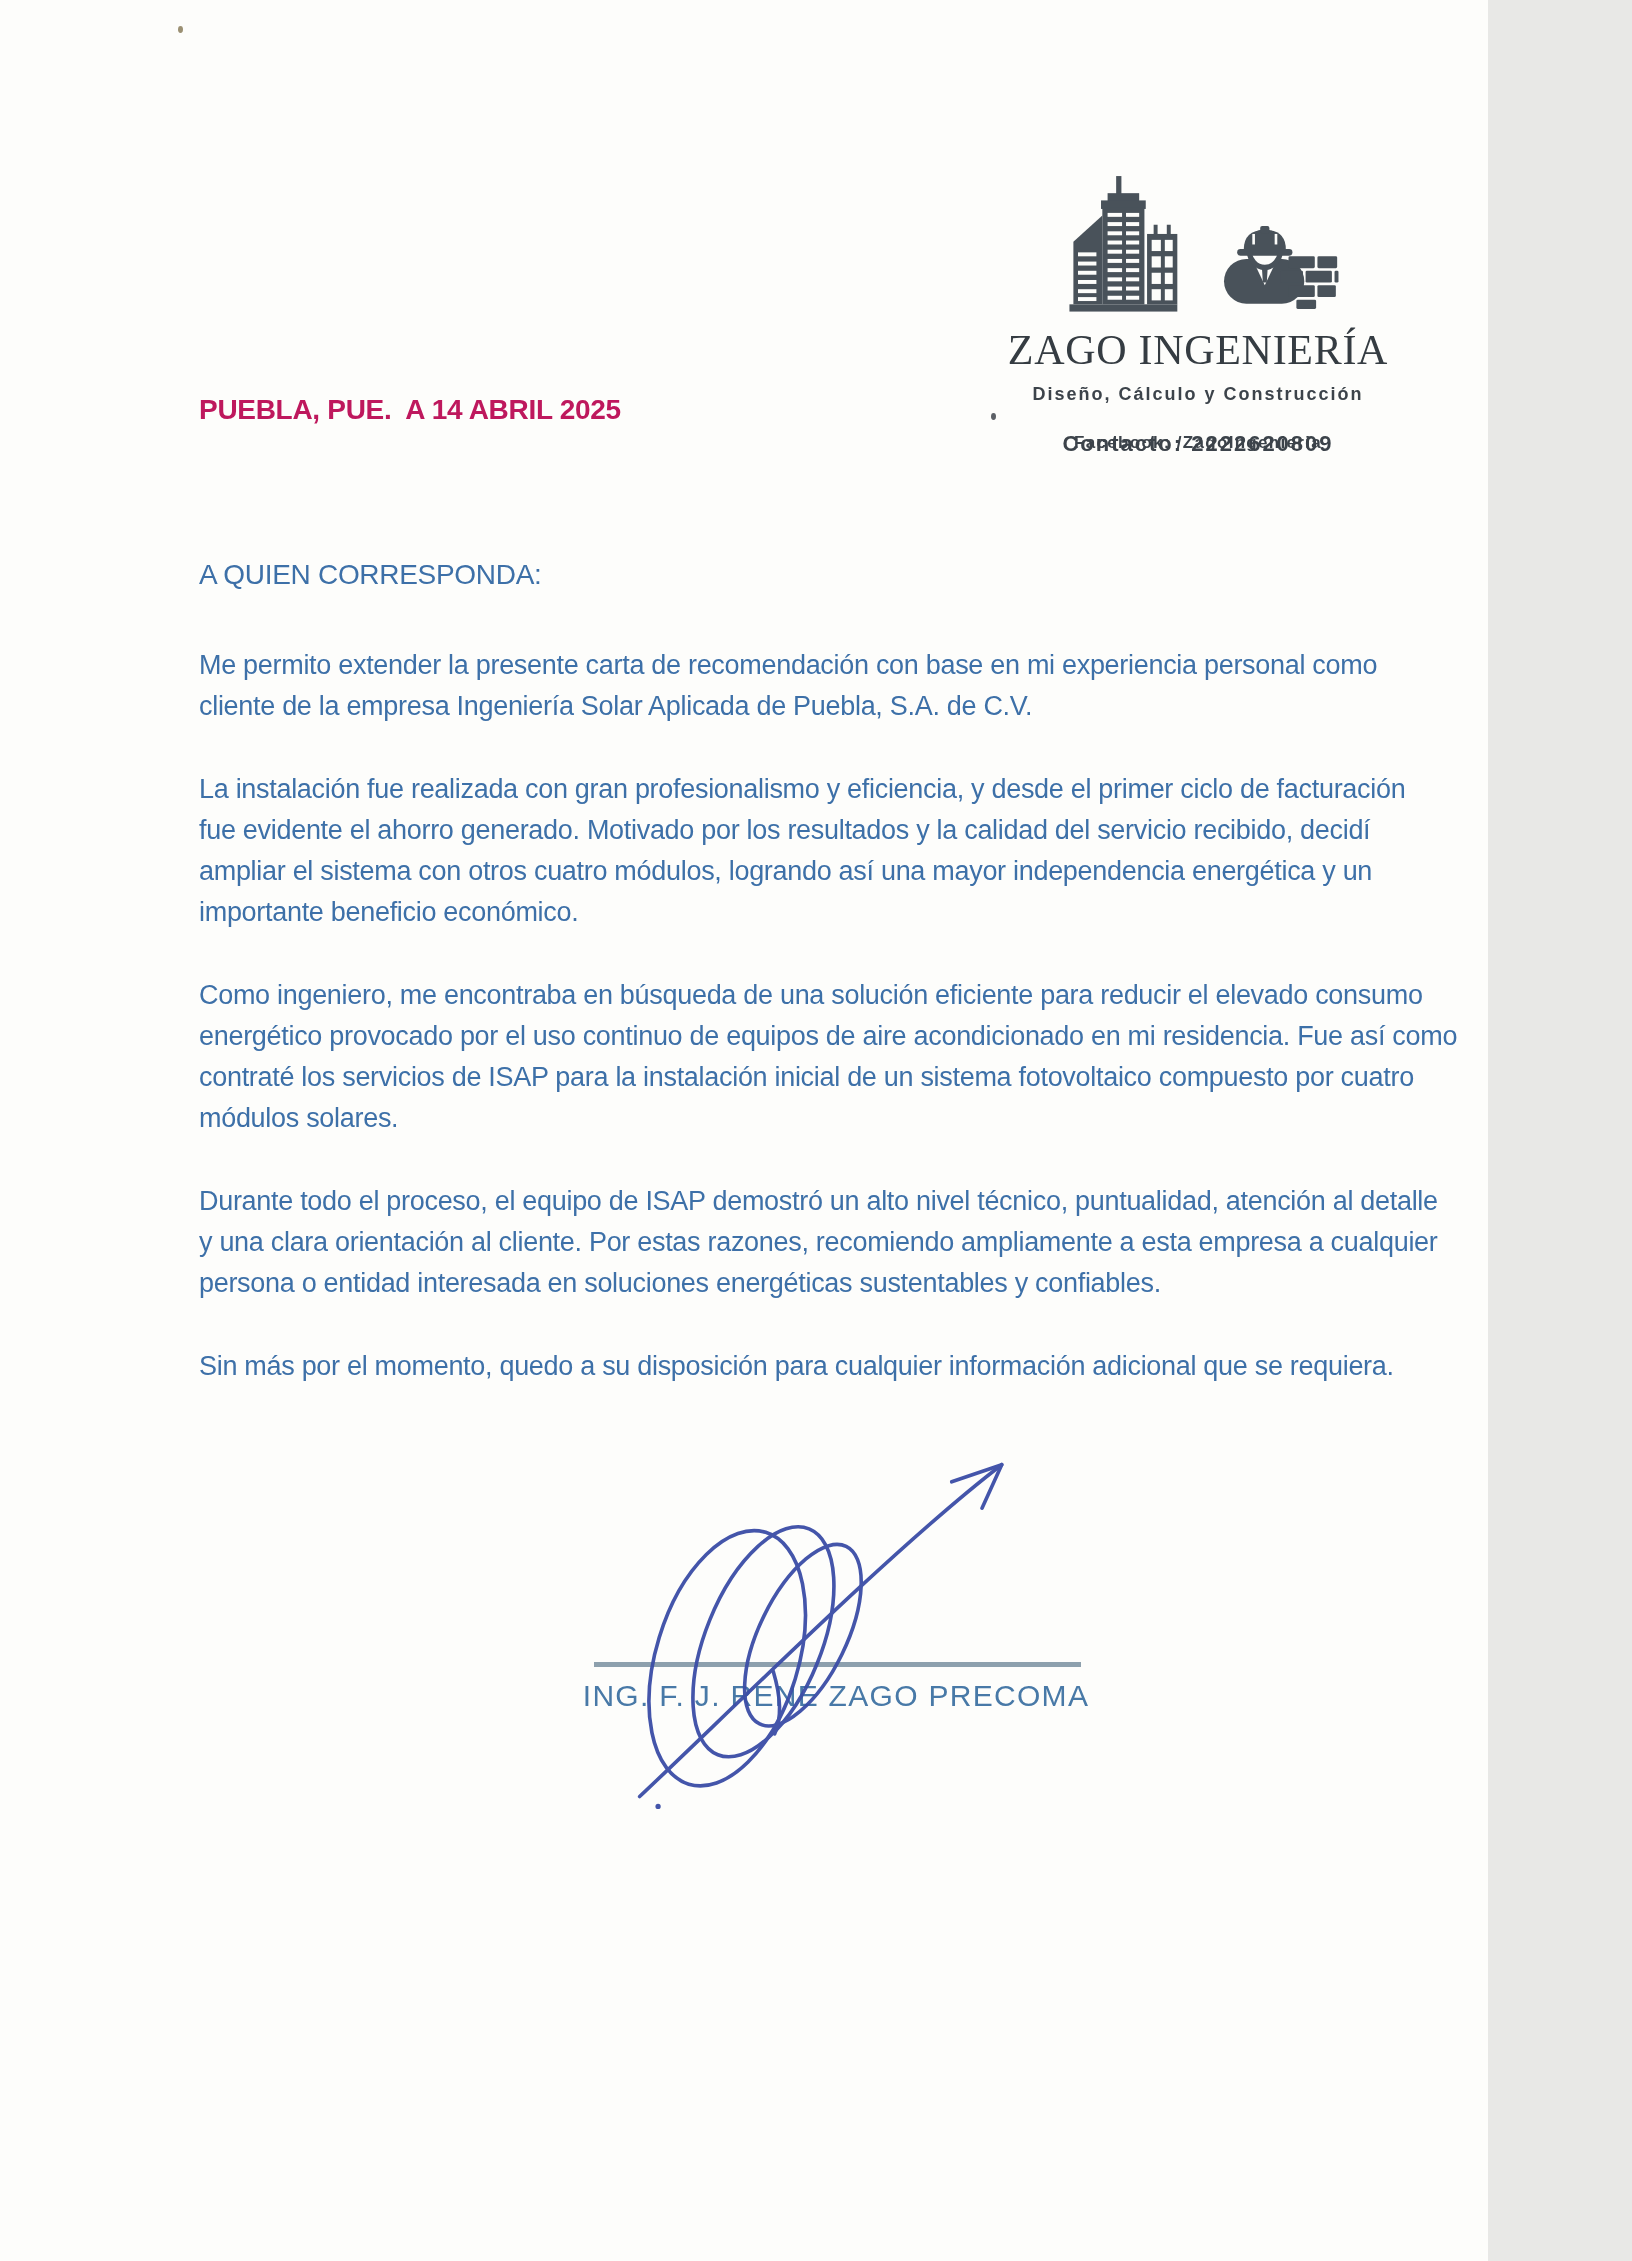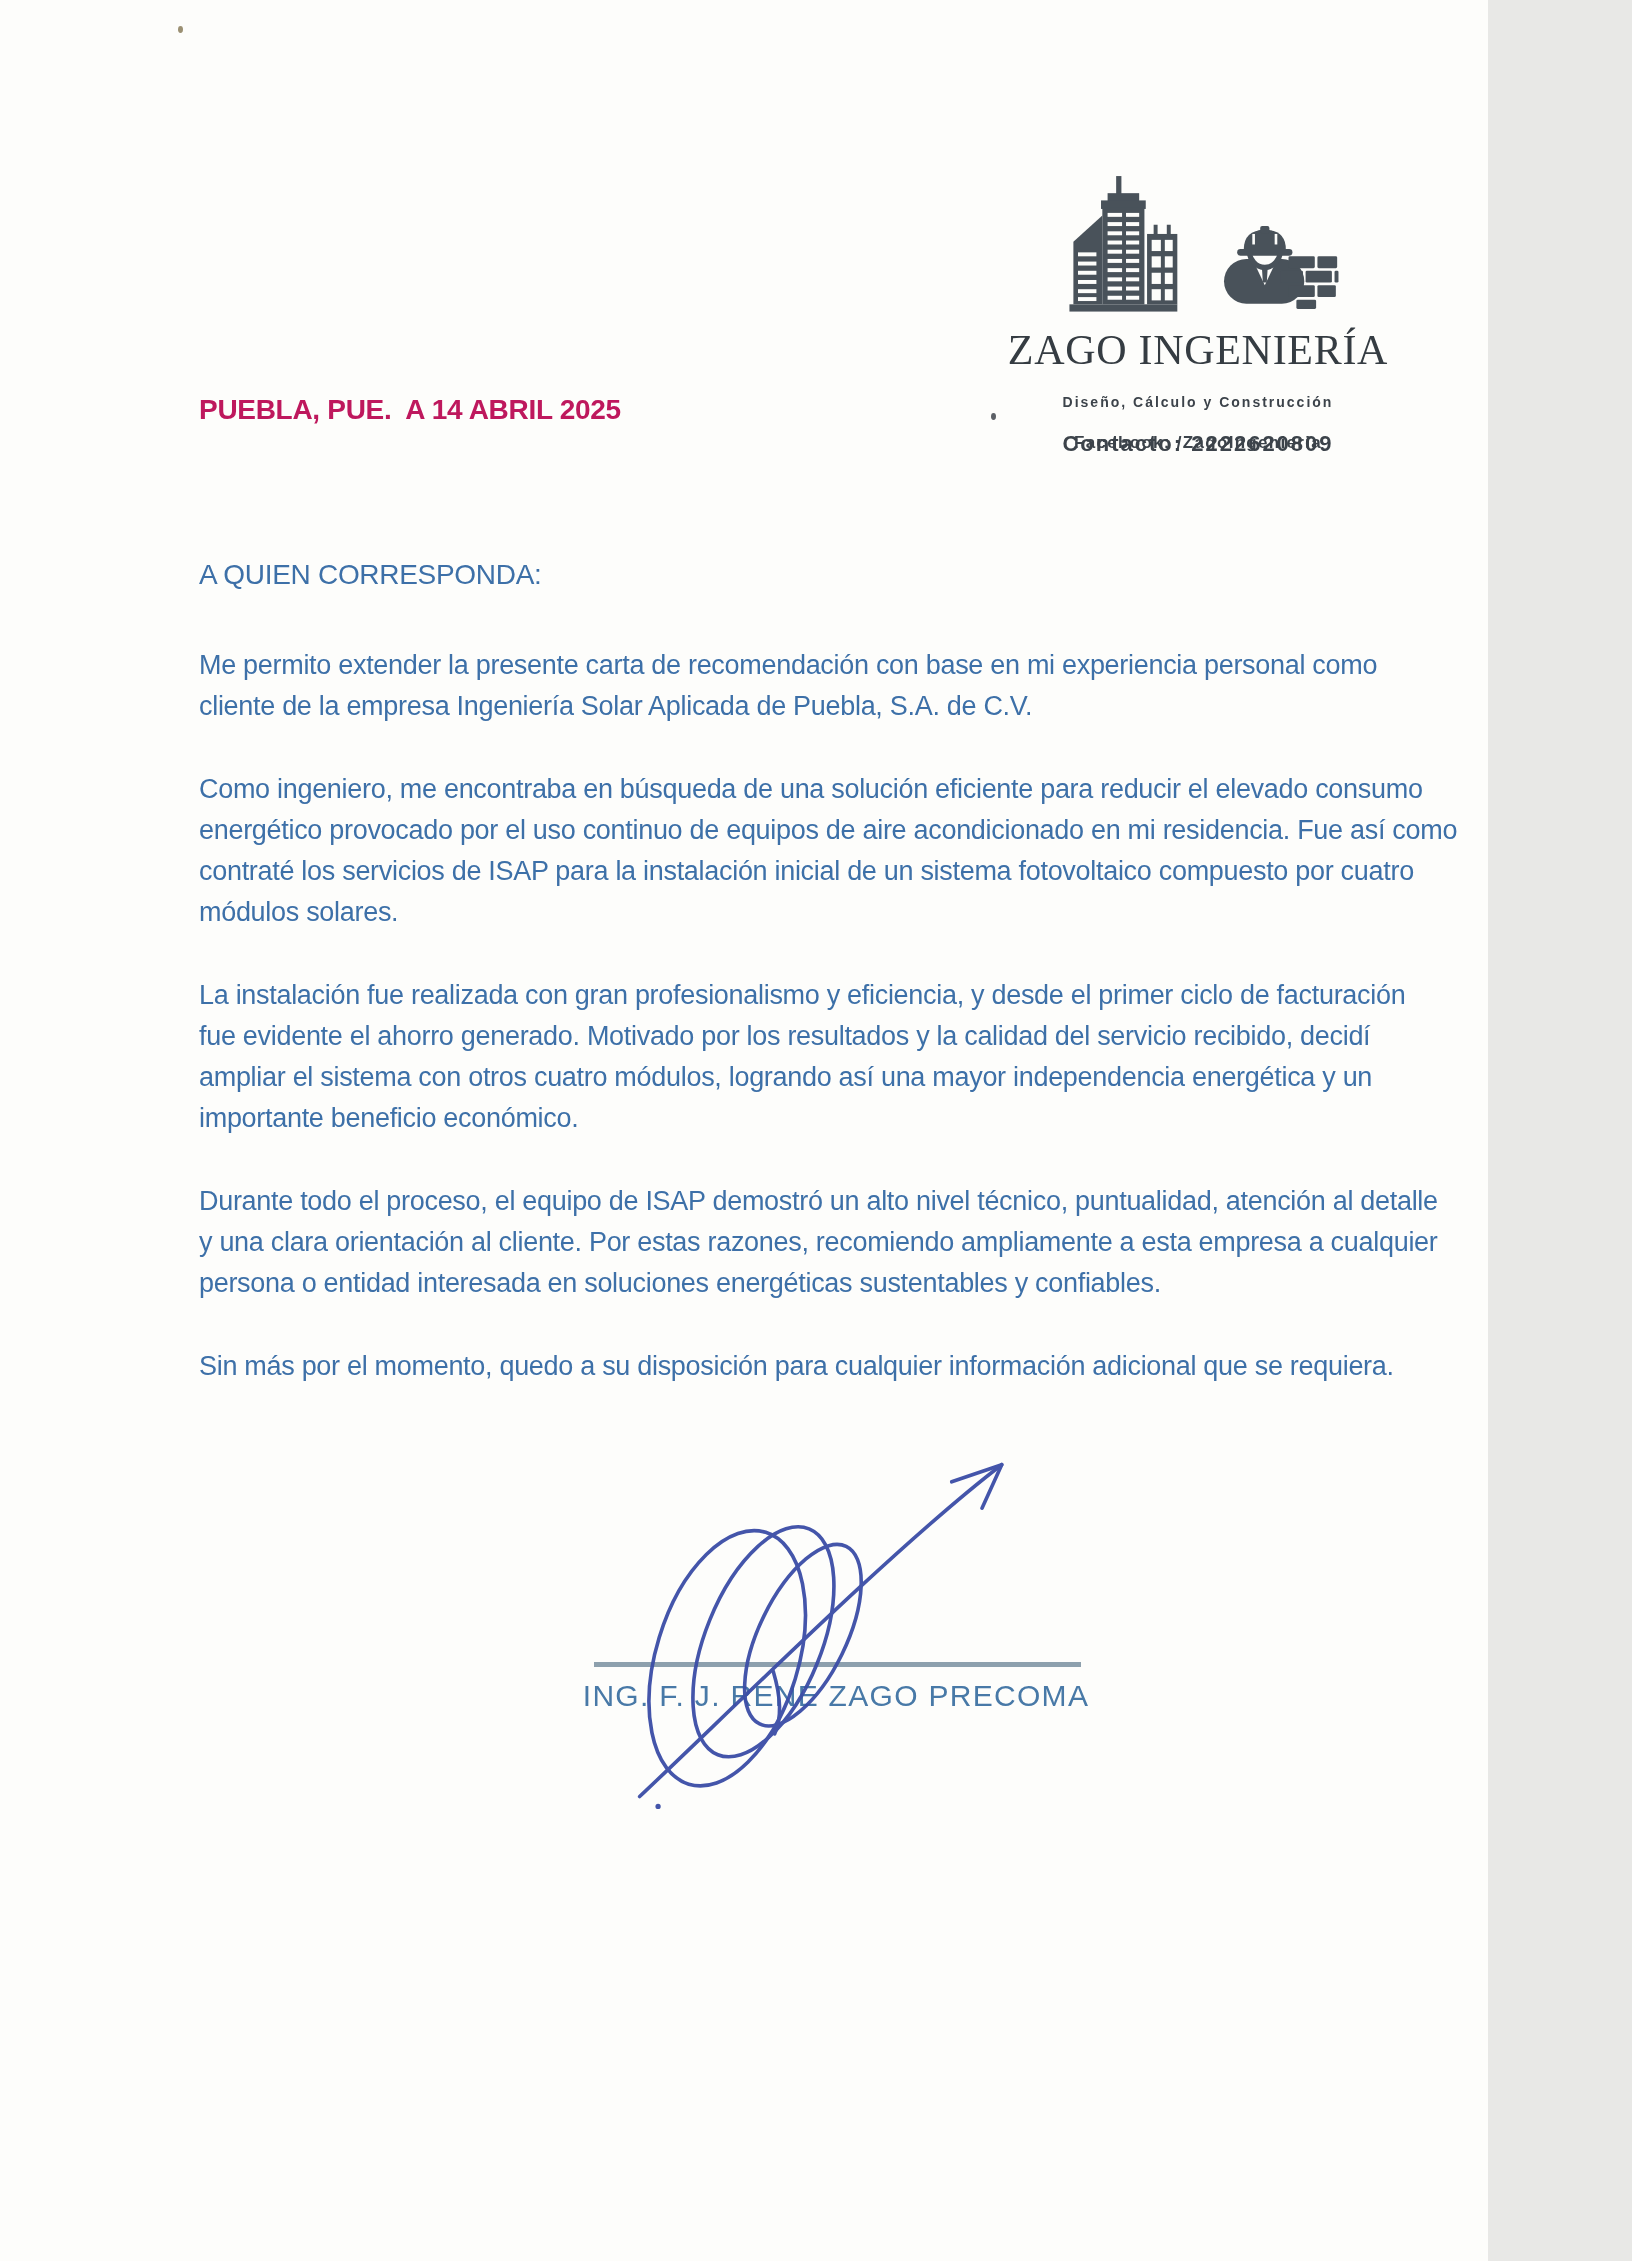--- a/index.html
+++ b/index.html
@@ -12,21 +12,21 @@
   }
   
   .logo-svg{position:absolute;left:1053px;top:170px;width:296px;height:145px;}
   .hdr{position:absolute;left:948px;width:500px;text-align:center;color:#3c434a;}
   .company-name{
     top:326px;
     font-family:"Liberation Serif", serif;
     font-size:42px;line-height:49px;font-weight:400;
     color:#353c42;letter-spacing:0.7px;white-space:nowrap;
   }
-  .company-tagline{top:392px;font-size:14px;line-height:21px;font-weight:700;letter-spacing:2px;white-space:nowrap;}
+  .company-tagline{top:384px;font-size:18px;line-height:21px;font-weight:700;letter-spacing:2px;white-space:nowrap;}
   .company-contact{top:433px;font-size:22px;line-height:21px;font-weight:700;letter-spacing:2px;}
   .company-facebook{top:432px;font-size:17px;line-height:21px;font-weight:700;letter-spacing:1.3px;}
   
   .date-line{
     position:absolute;left:199px;top:394px;
     font-size:28px;font-weight:700;letter-spacing:-0.3px;
     color:#be185d;white-space:pre;
   }
   .salutation{
     position:absolute;left:199px;top:559px;
@@ -145,28 +145,28 @@
   <div class="hdr company-contact">Contacto: 2222620809</div>
   <div class="hdr company-facebook">Facebook: /ZagoIngenieria</div>
 
   <div class="date-line">PUEBLA, PUE.  A 14 ABRIL 2025</div>
 
   <div class="salutation">A QUIEN CORRESPONDA:</div>
 
   <div class="body-col">
     <p class="para">Me permito extender la presente carta de recomendación con base en mi experiencia personal como
 cliente de la empresa Ingeniería Solar Aplicada de Puebla, S.A. de C.V.</p>
+    <p class="para">La instalación fue realizada con gran profesionalismo y eficiencia, y desde el primer ciclo de facturación
+fue evidente el ahorro generado. Motivado por los resultados y la calidad del servicio recibido, decidí
+ampliar el sistema con otros cuatro módulos, logrando así una mayor independencia energética y un
+importante beneficio económico.</p>
     <p class="para">Como ingeniero, me encontraba en búsqueda de una solución eficiente para reducir el elevado consumo
 energético provocado por el uso continuo de equipos de aire acondicionado en mi residencia. Fue así como
 contraté los servicios de ISAP para la instalación inicial de un sistema fotovoltaico compuesto por cuatro
 módulos solares.</p>
-    <p class="para">La instalación fue realizada con gran profesionalismo y eficiencia, y desde el primer ciclo de facturación
-fue evidente el ahorro generado. Motivado por los resultados y la calidad del servicio recibido, decidí
-ampliar el sistema con otros cuatro módulos, logrando así una mayor independencia energética y un
-importante beneficio económico.</p>
     <p class="para">Durante todo el proceso, el equipo de ISAP demostró un alto nivel técnico, puntualidad, atención al detalle
 y una clara orientación al cliente. Por estas razones, recomiendo ampliamente a esta empresa a cualquier
 persona o entidad interesada en soluciones energéticas sustentables y confiables.</p>
     <p class="para">Sin más por el momento, quedo a su disposición para cualquier información adicional que se requiera.</p>
   </div>
 
   <div class="sig-rule"></div>
   <div class="sig-name">ING. F. J. RENE ZAGO PRECOMA</div>
 
   <svg class="sig-svg" viewBox="0 0 700 600" aria-hidden="true">

